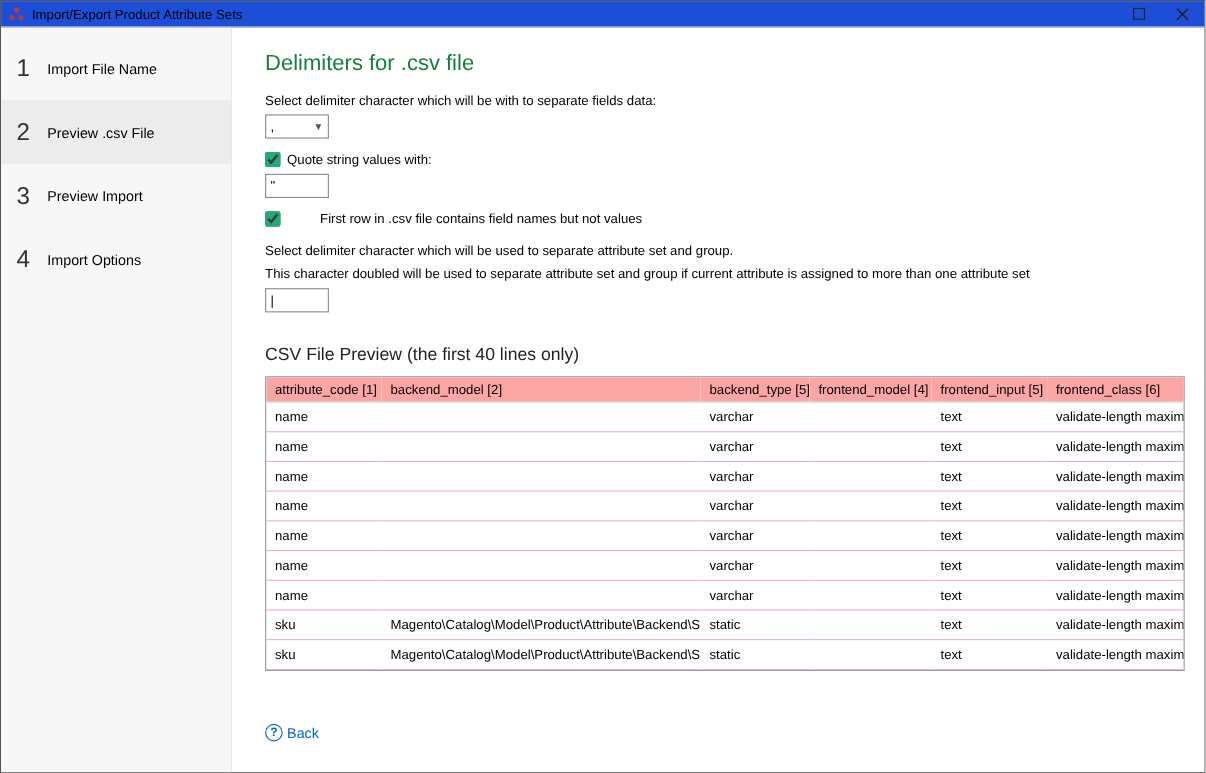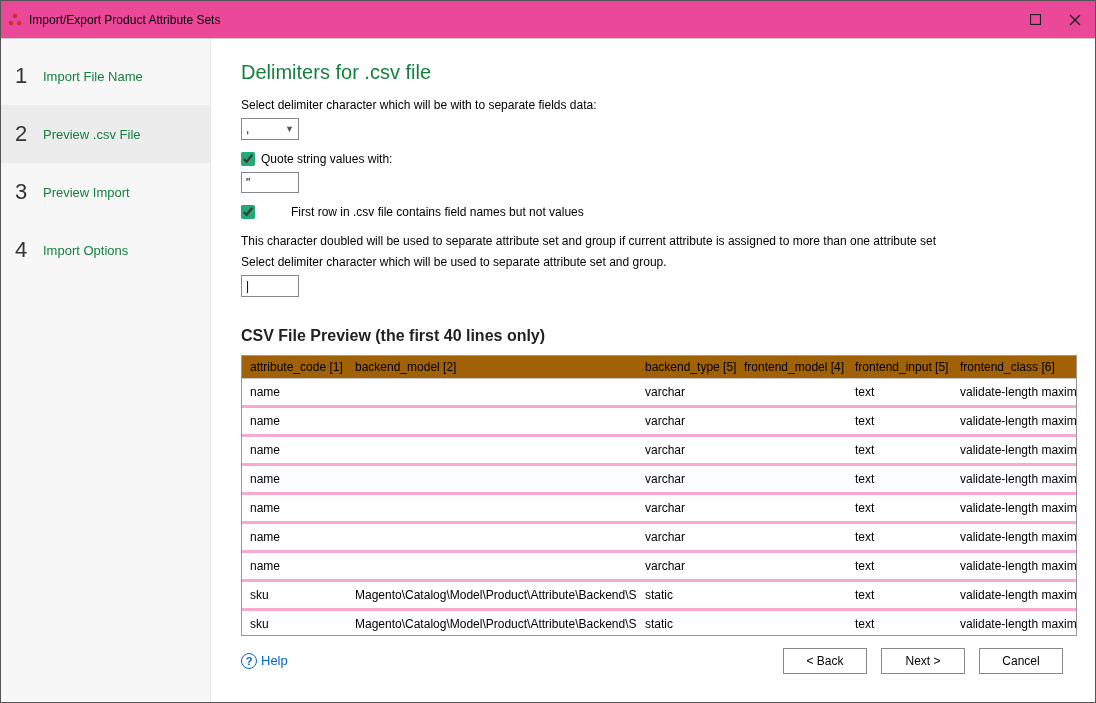--- a/index.html
+++ b/index.html
@@ -1,42 +1,42 @@
 <!DOCTYPE html>
 <html><head>
 <meta charset="utf-8">
 <style>
 * { box-sizing: border-box; margin: 0; padding: 0; }
 body { font-family: "Segoe UI", Tahoma, sans-serif; font-size: 13px; color: #000; background: #fff; }
 .window { width: 1096px; height: 703px; border: 1px solid #555; display: flex; flex-direction: column; position: relative; }
-.titlebar { height: 38px; background: #ec4899; border-bottom: 1px solid #ccc; display: flex; align-items: center; padding-left: 6px; }
+.titlebar { height: 24px; background: #1d4ed8; border-bottom: 1px solid #ccc; display: flex; align-items: center; padding-left: 6px; }
 .titlebar .app-icon { width: 16px; height: 16px; margin-right: 6px; display: flex; align-items: center; justify-content: center; }
 .titlebar .title { font-size: 12px; flex: 1; }
 .titlebar .win-controls { display: flex; }
 .titlebar .win-btn { width: 40px; height: 30px; display: flex; align-items: center; justify-content: center; cursor: pointer; font-size: 14px; }
 .body { flex: 1; display: flex; overflow: hidden; }
 .sidebar { width: 210px; background: #f7f7f7; border-right: 1px solid #e8e8e8; padding-top: 8px; }
 .step { display: flex; align-items: center; height: 58px; padding-left: 14px; cursor: pointer; }
 .step.active { background: #ececec; }
 .step-num { font-size: 22px; font-weight: 400; width: 28px; color: #333; }
-.step-label { font-size: 13px; color: #15803d; }
+.step-label { font-size: 13px; color: #000000; }
 .main { flex: 1; padding: 22px 18px 14px 30px; display: flex; flex-direction: column; overflow: hidden; }
 .main h1 { font-size: 20px; font-weight: 400; color: #15803d; margin-bottom: 14px; }
 .main .instr { font-size: 12px; margin-bottom: 6px; }
 .select-box { width: 58px; height: 22px; border: 1px solid #888; display: flex; align-items: center; justify-content: space-between; padding: 0 4px; font-size: 12px; background: #fff; margin-bottom: 12px; cursor: pointer; }
 .select-box .caret { font-size: 9px; color: #555; }
 .check-row { display: flex; align-items: center; gap: 6px; margin-bottom: 6px; font-size: 12px; }
 .check-row input[type=checkbox] { width: 14px; height: 14px; accent-color: #2a7; }
 .text-input { width: 58px; height: 22px; border: 1px solid #888; padding: 0 4px; font-size: 12px; background: #fff; margin-bottom: 12px; }
 .desc-block { font-size: 12px; line-height: 1.4; margin-bottom: 4px; }
-.main h2 { font-size: 16px; font-weight: 700; color: #222; margin-top: 18px; margin-bottom: 10px; }
+.main h2 { font-size: 16px; font-weight: 400; color: #222; margin-top: 18px; margin-bottom: 10px; }
 .preview-table-wrap { border: 1px solid #999; overflow: hidden; }
 .preview-table { width: 100%; border-collapse: collapse; font-size: 12px; table-layout: fixed; }
-.preview-table th { background: #a16207; text-align: left; font-weight: 400; padding: 4px 8px; border-bottom: 1px solid #ccc; white-space: nowrap; overflow: hidden; }
-.preview-table td { padding: 6px 8px; border-bottom: 3px solid #f9a8d4; white-space: nowrap; overflow: hidden; text-overflow: clip; }
+.preview-table th { background: #fca5a5; text-align: left; font-weight: 400; padding: 4px 8px; border-bottom: 1px solid #ccc; white-space: nowrap; overflow: hidden; }
+.preview-table td { padding: 6px 8px; border-bottom: 1px solid #f9a8d4; white-space: nowrap; overflow: hidden; text-overflow: clip; }
 .footer { border-top: 0; padding: 12px 14px 14px 30px; display: flex; align-items: center; justify-content: space-between; }
 .help { display: flex; align-items: center; gap: 4px; color: #0066cc; cursor: pointer; font-size: 13px; }
 .help .help-icon { width: 16px; height: 16px; border: 1.5px solid #0066cc; border-radius: 50%; display: flex; align-items: center; justify-content: center; font-size: 11px; font-weight: bold; }
 .btn-row { display: flex; gap: 14px; }
 .btn { width: 84px; height: 26px; border: 1px solid #888; background: #fff; font-size: 12px; cursor: pointer; display: flex; align-items: center; justify-content: center; }
 </style>
 </head>
 <body>
 
 <div class="window">
@@ -99,22 +99,22 @@
         <input type="checkbox" id="quote-cb" checked="" style="">
         <span>Quote string values with:</span>
       </label>
       <input class="text-input" value="&quot;" style="">
 
       <label class="check-row" style="margin-bottom:14px;gap:36px;">
         <input type="checkbox" id="firstrow-cb" checked="" style="">
         <span>First row in .csv file contains field names but not values</span>
       </label>
 
+      <div class="desc-block">Select delimiter character which will be used to separate attribute set and group.</div>
       <div class="desc-block">This character doubled will be used to separate attribute set and group if current attribute is assigned to more than one attribute set</div>
-      <div class="desc-block">Select delimiter character which will be used to separate attribute set and group.</div>
       <input class="text-input" value="|" style="">
 
       <h2>CSV File Preview (the first 40 lines only)</h2>
       <div class="preview-table-wrap">
         <table class="preview-table">
           <thead>
               <tr id="thead-row">
                 <th style="width: 105px;">attribute_code [1]</th>
                 <th style="width: 290px;">backend_model [2]</th>
                 <th style="width: 99px;">backend_type [5]</th>
@@ -198,23 +198,18 @@
               </tr>
             </tbody>
         </table>
       </div>
 
       <div style="flex:1"></div>
 
       <div class="footer" style="padding-left:0;">
         <div class="help">
           <span class="help-icon">?</span>
-          <span>Help</span>
-        </div>
-        <div class="btn-row">
-          <button class="btn">&lt; Back</button>
-          <button class="btn">Next &gt;</button>
-          <button class="btn">Cancel</button>
+          <span>Back</span>
         </div>
       </div>
     </div>
   </div>
 </div>
 
 </body></html>

